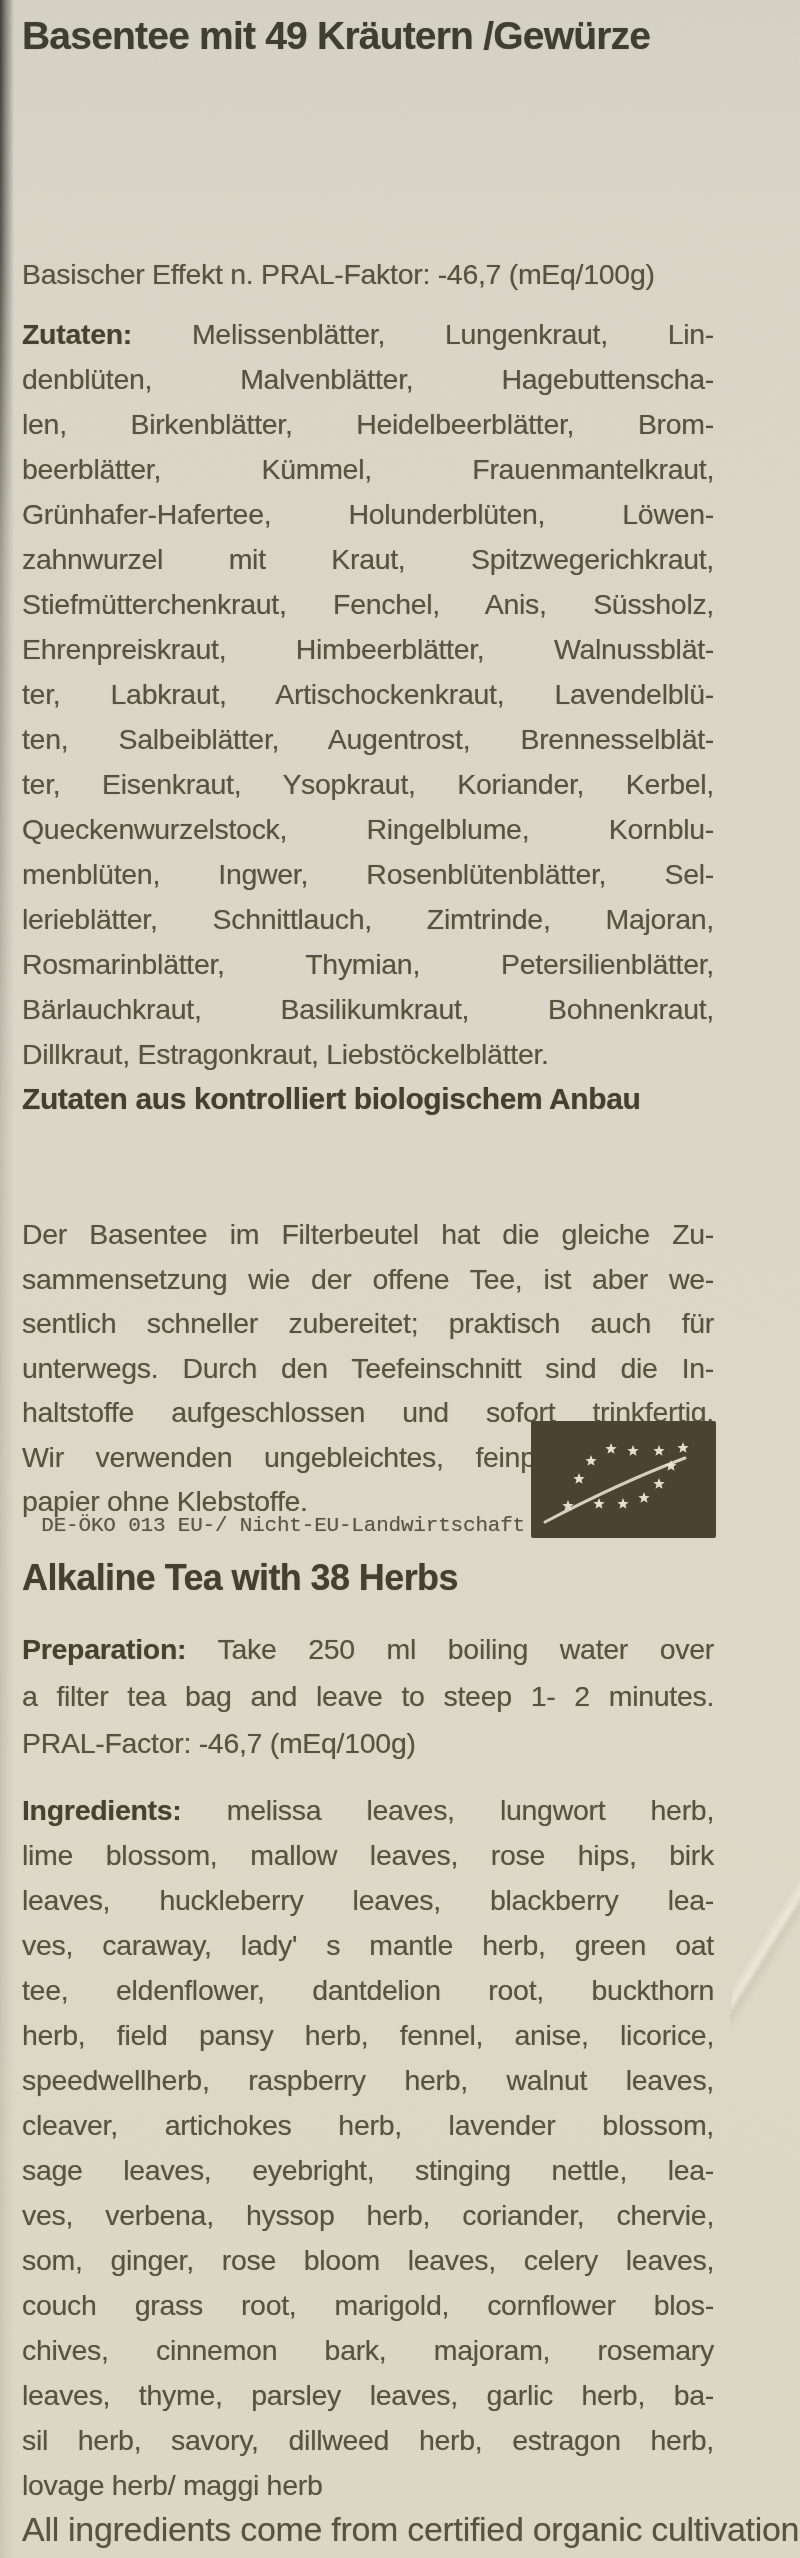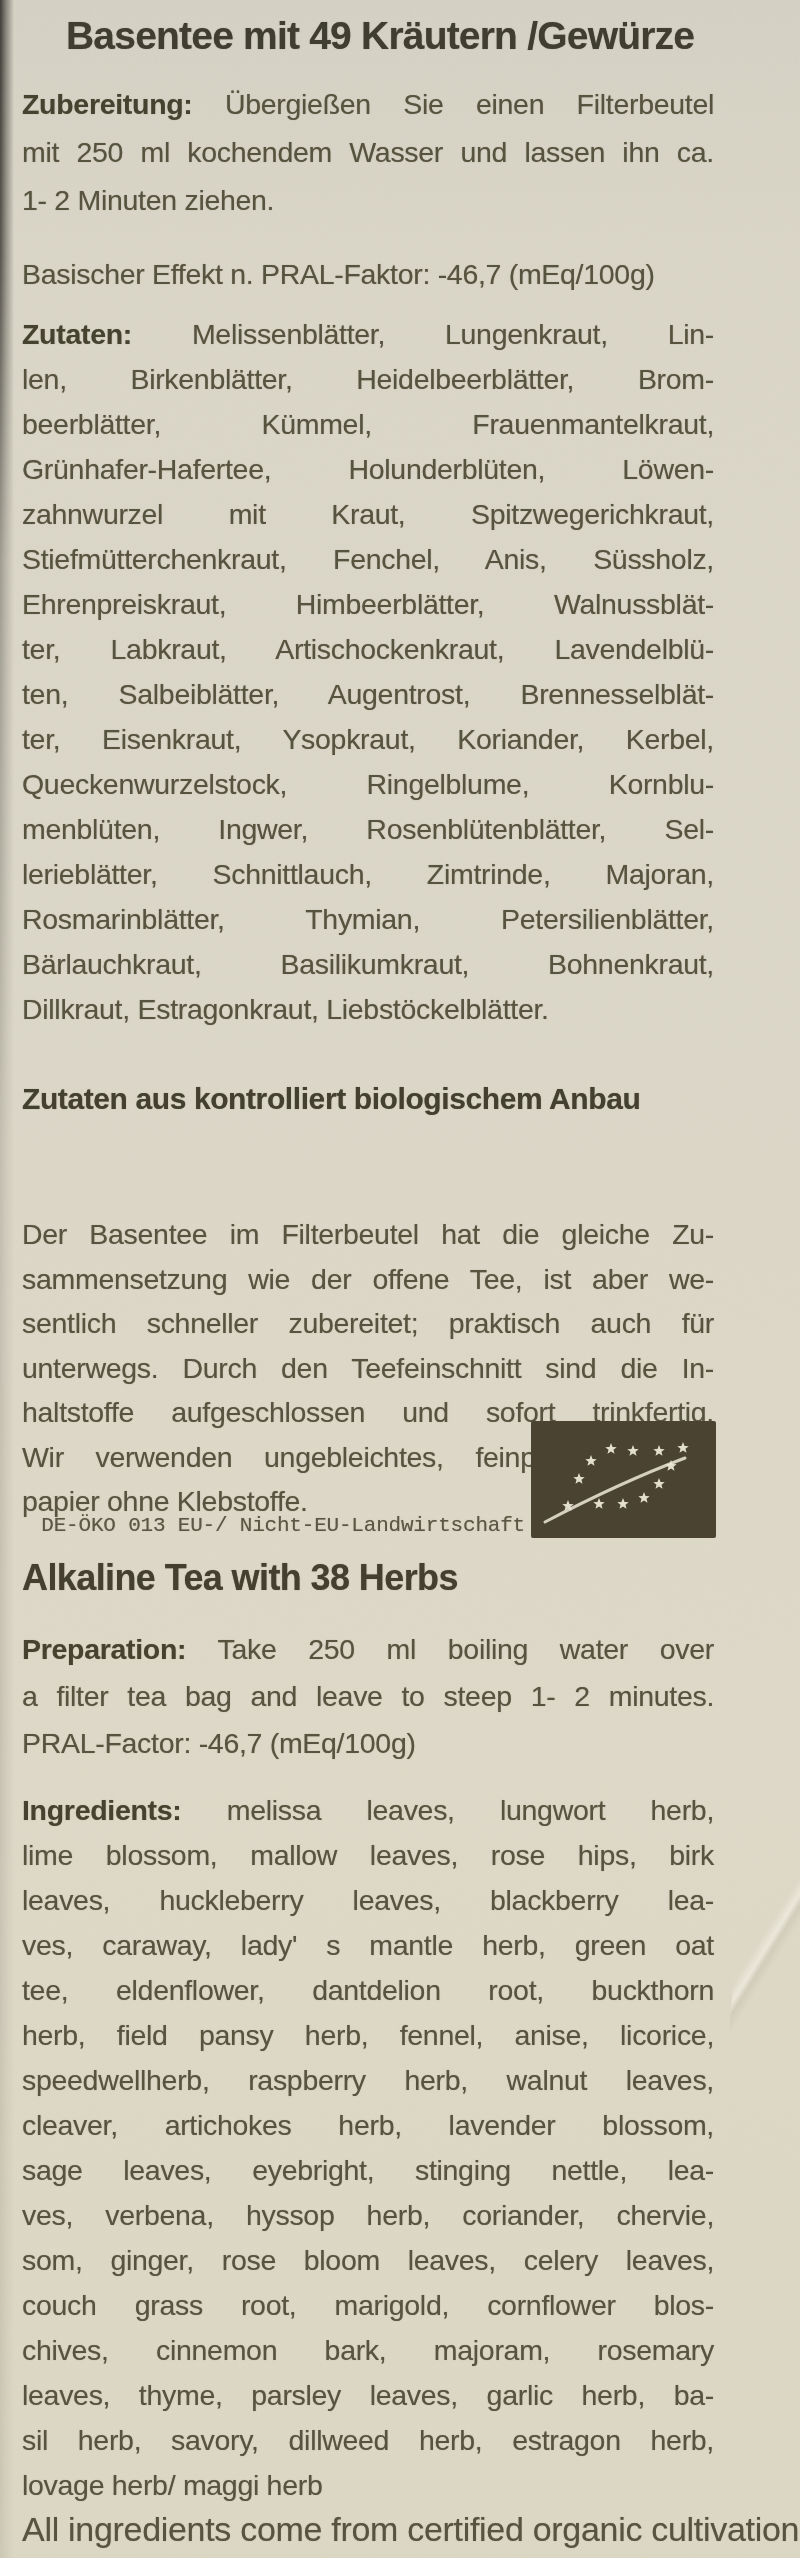--- a/index.html
+++ b/index.html
@@ -33,21 +33,20 @@
     pointer-events: none; opacity: 0.55;
   }
   .content { position: absolute; inset: 0; z-index: 5; }
 
   .block { position: absolute; left: 22px; width: 692px; }
 
   .title {
     font-weight: 700; color: #403e31;
     font-size: 39px; line-height: 46px; letter-spacing: -0.8px;
     text-shadow: 0 0 1px rgba(64,62,49,0.5);
-    margin-left: 44px;
   }
   .para {
     font-size: 28.5px; line-height: 45px; letter-spacing: -0.3px;
     color: #56533f;
     text-shadow: 0 0 1px rgba(86,83,63,0.45);
   }
   .para b { color: #45432f; }
   .para .tline { text-align: justify; text-align-last: justify; }
   .para .tline.last { text-align-last: left; }
   .single-line {
@@ -101,30 +100,26 @@
 
 <div class="label">
 
   <div class="left-edge"></div>
   <div class="crease"></div>
 
   <div class="content">
 
     <div class="block pos-title title">Basentee mit 49 Kräutern /Gewürze</div>
 
-    <div class="block pos-prep-de para">
-        <div class="tline"><b>Zubereitung:</b> Übergießen Sie einen Filterbeutel</div>
-        <div class="tline">mit 250 ml kochendem Wasser und lassen ihn ca.</div>
-        <div class="tline last">1- 2 Minuten ziehen.</div>
-      </div>
 
     <div class="block pos-pral-de single-line">Basischer Effekt n. PRAL-Faktor: -46,7 (mEq/100g)</div>
 
     <div class="block pos-zutaten para">
         <div class="tline"><b>Zutaten:</b> Melissenblätter, Lungenkraut, Lin-</div>
+        <div class="tline">denblüten, Malvenblätter, Hagebuttenscha-</div>
         <div class="tline">len, Birkenblätter, Heidelbeerblätter, Brom-</div>
         <div class="tline">beerblätter, Kümmel, Frauenmantelkraut,</div>
         <div class="tline">Grünhafer-Hafertee, Holunderblüten, Löwen-</div>
         <div class="tline">zahnwurzel mit Kraut, Spitzwegerichkraut,</div>
         <div class="tline">Stiefmütterchenkraut, Fenchel, Anis, Süssholz,</div>
         <div class="tline">Ehrenpreiskraut, Himbeerblätter, Walnussblät-</div>
         <div class="tline">ter, Labkraut, Artischockenkraut, Lavendelblü-</div>
         <div class="tline">ten, Salbeiblätter, Augentrost, Brennesselblät-</div>
         <div class="tline">ter, Eisenkraut, Ysopkraut, Koriander, Kerbel,</div>
         <div class="tline">Queckenwurzelstock, Ringelblume, Kornblu-</div>

